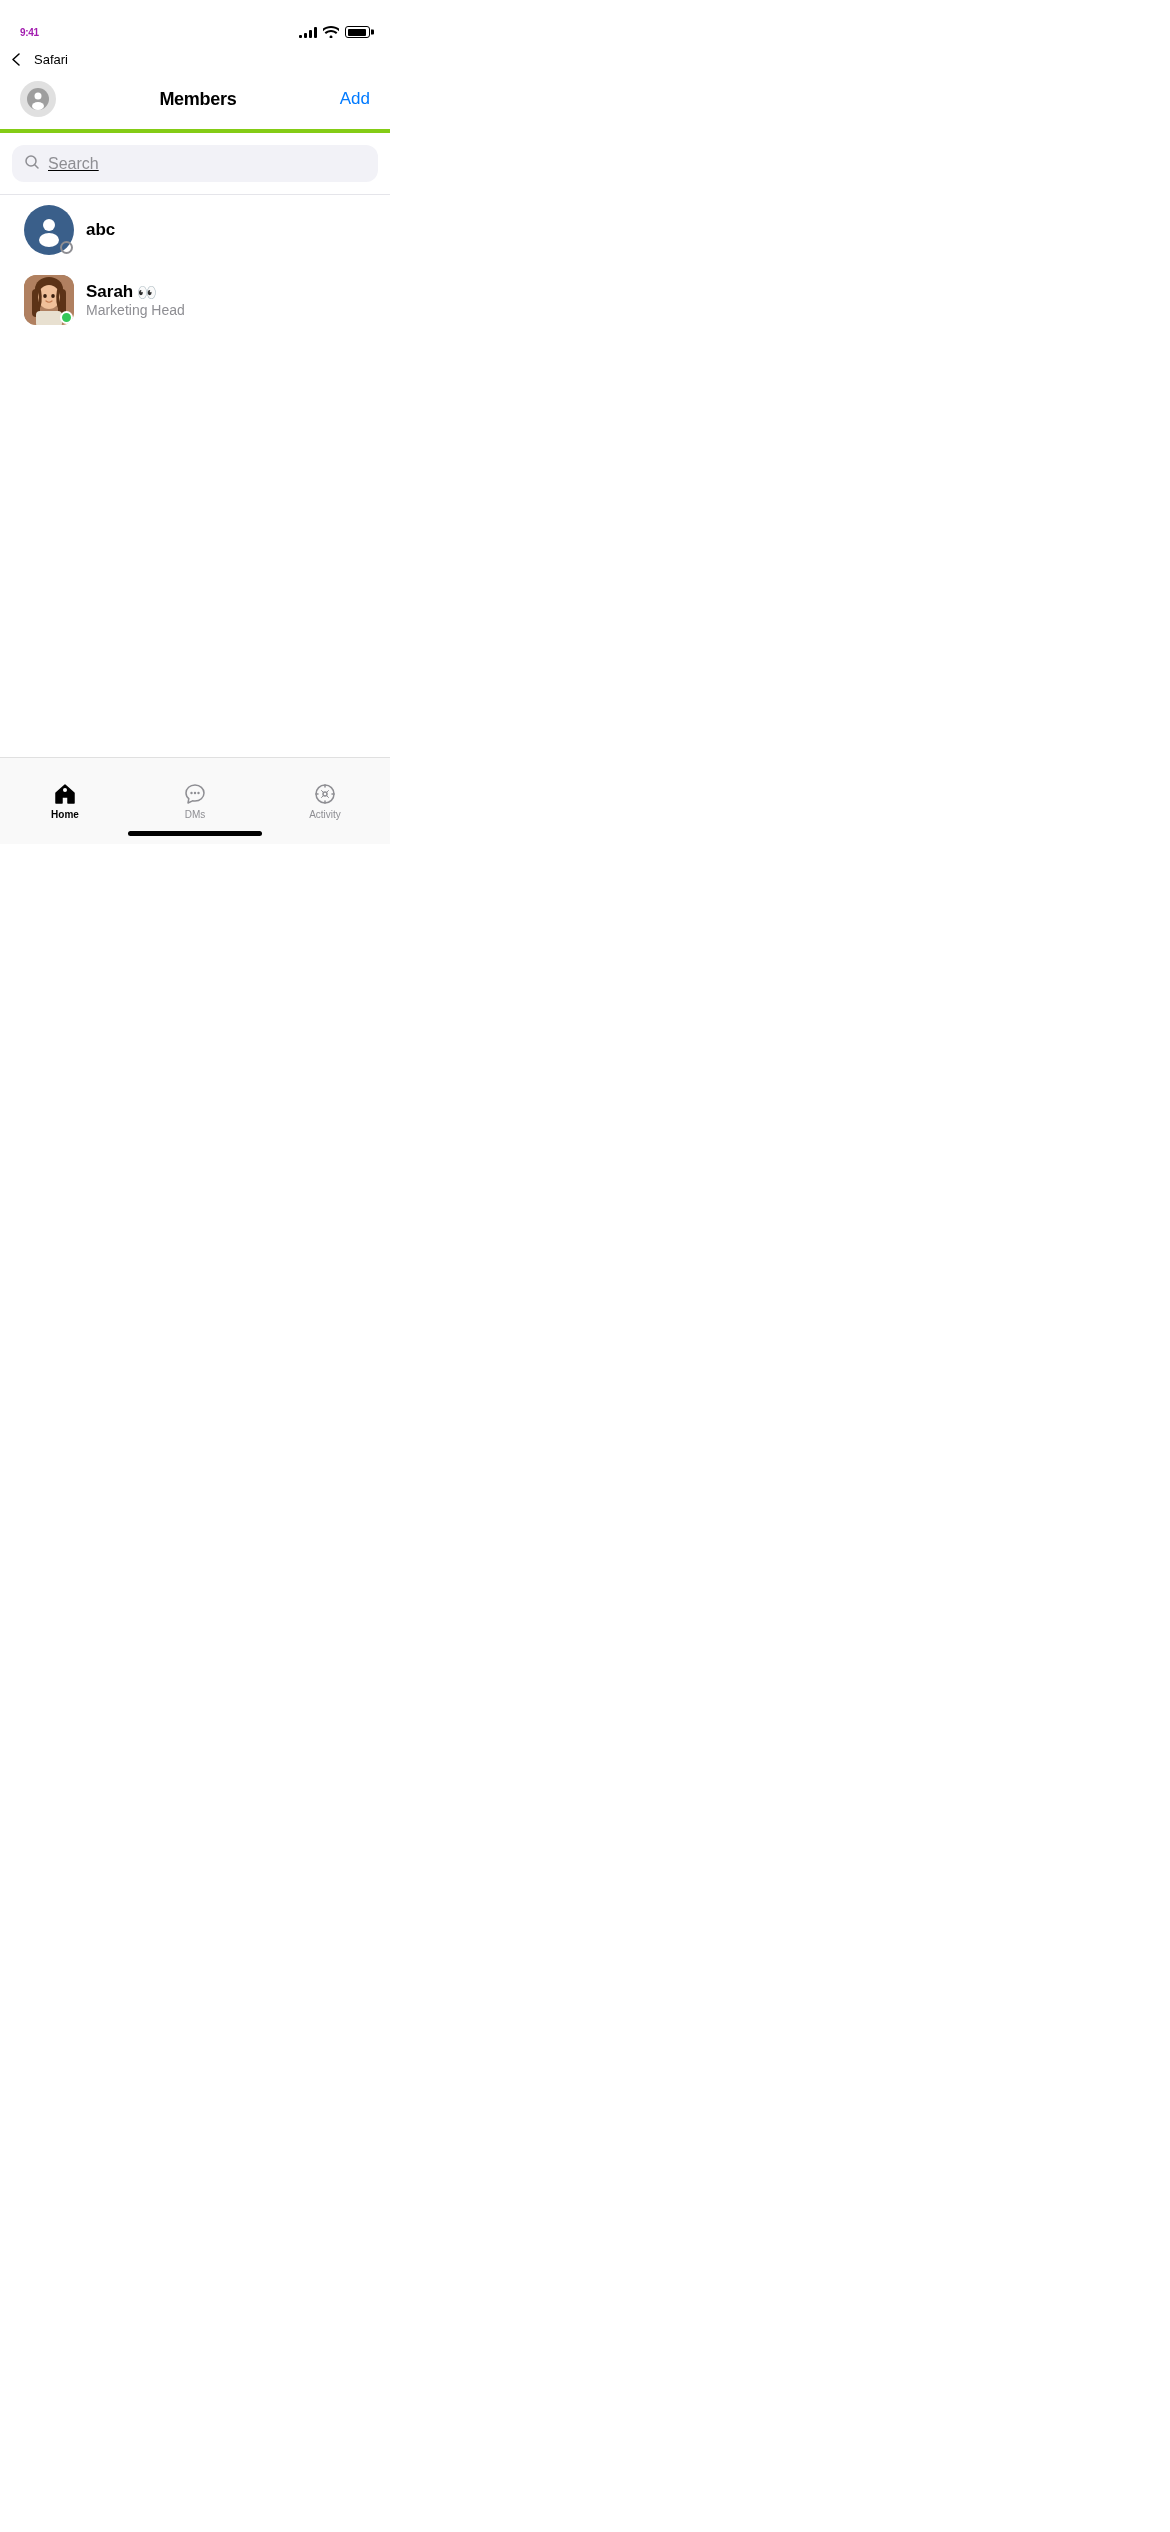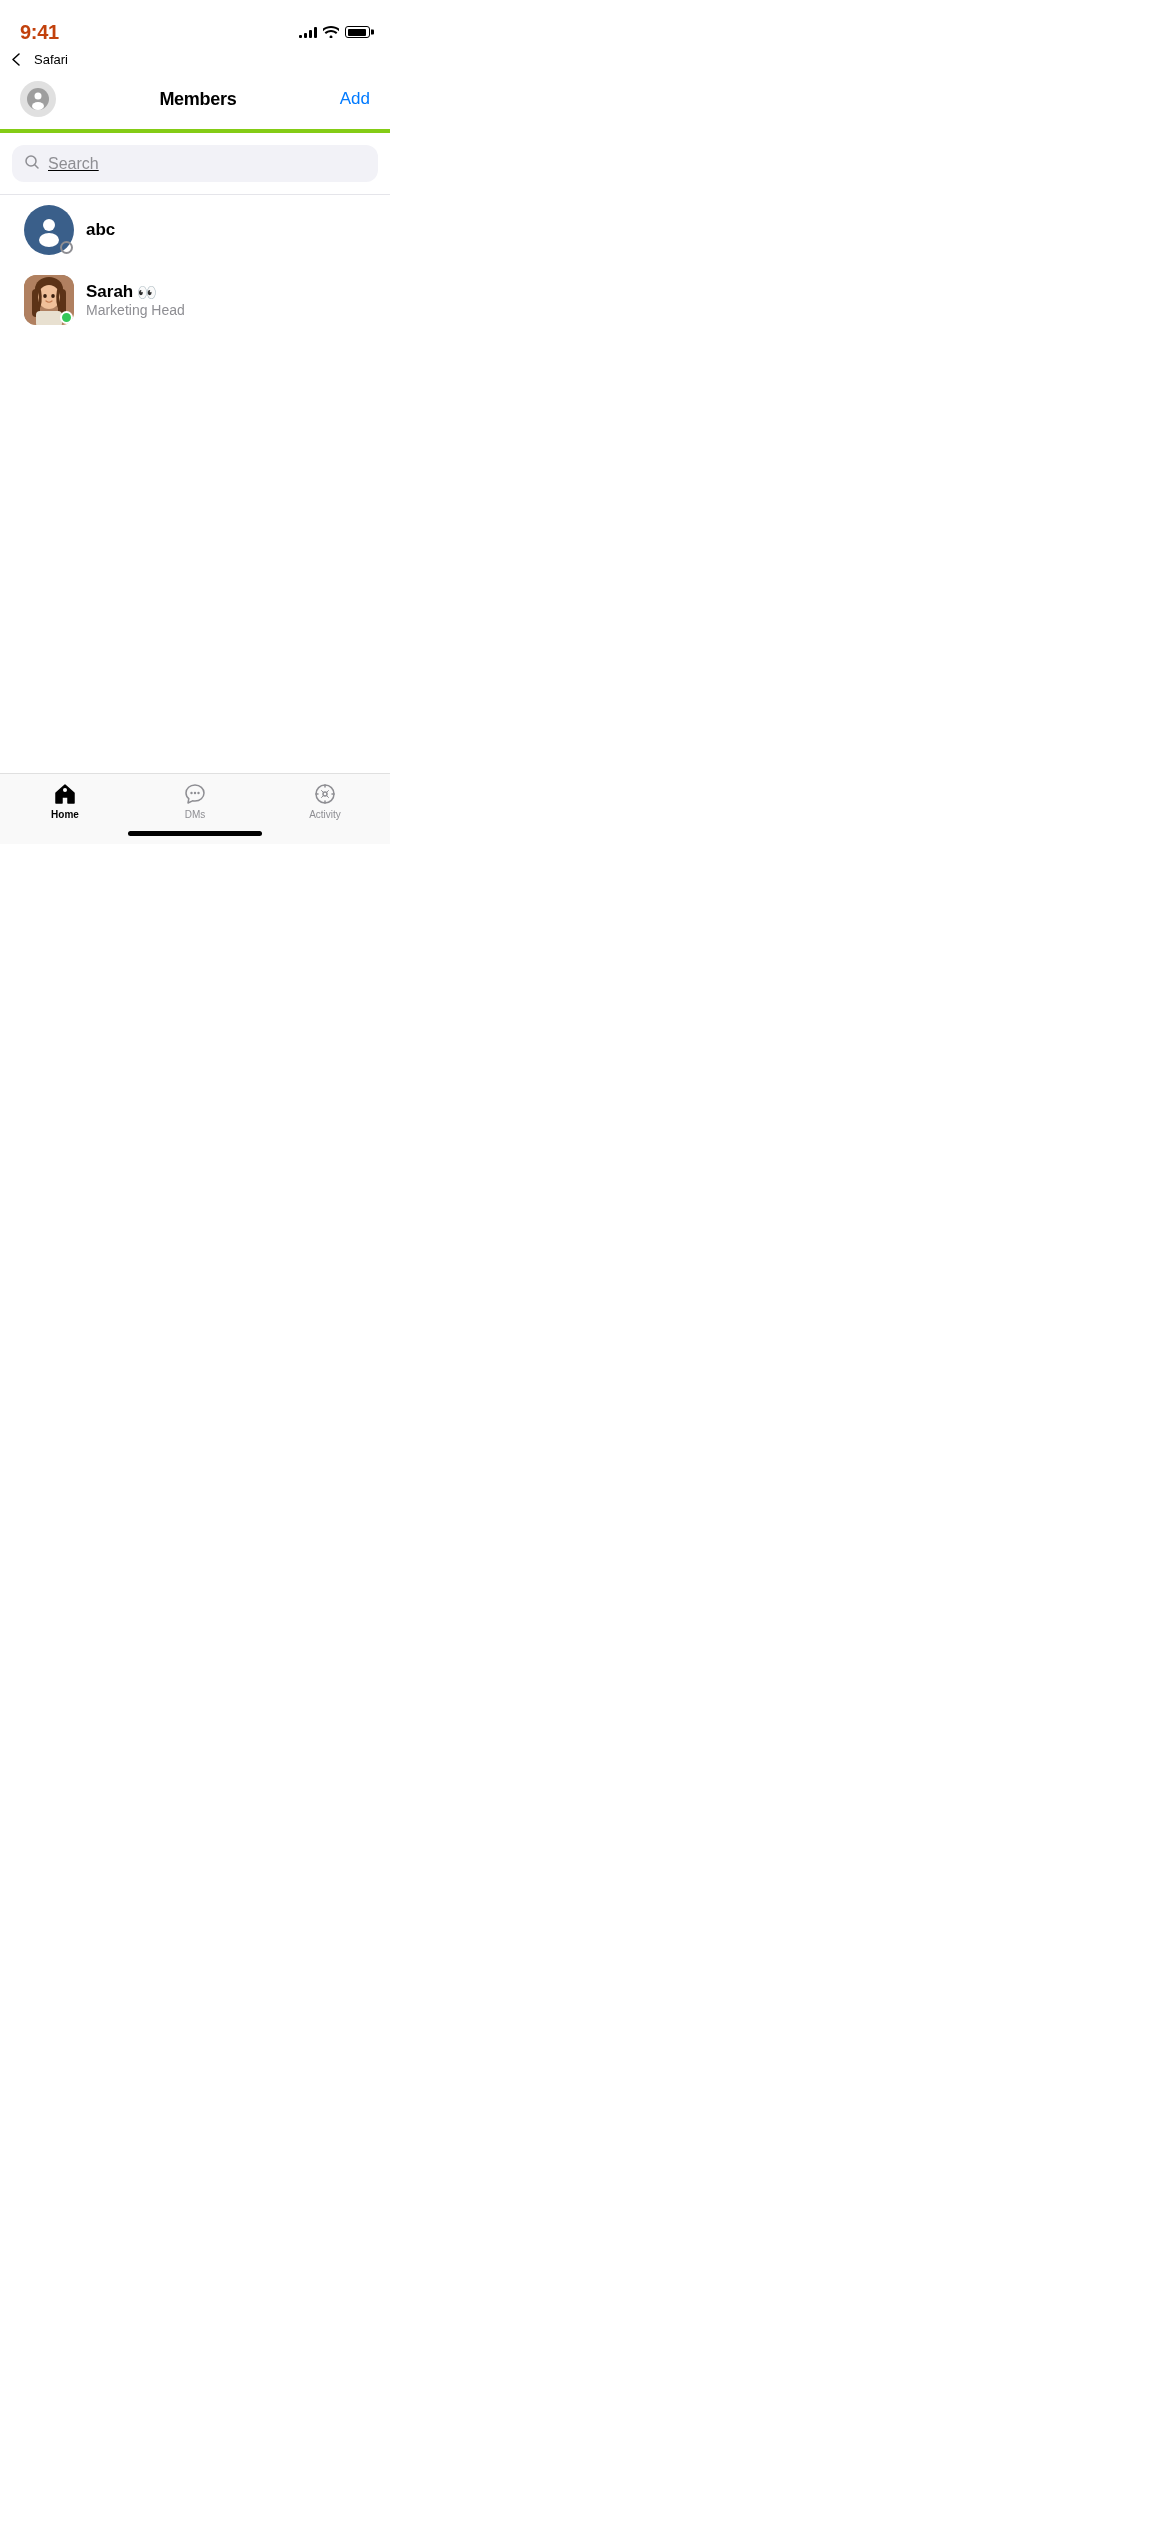--- a/index.html
+++ b/index.html
@@ -28,23 +28,23 @@
       height: 50px;
     }
 
     .status-left {
       display: flex;
       align-items: center;
       gap: 6px;
     }
 
     .status-time {
-      font-size: 20px;
+      font-size: 10px;
       font-weight: 600;
-      color: #c2410c;
+      color: #a21caf;
       letter-spacing: -0.3px;
     }
 
     .status-right {
       display: flex;
       align-items: center;
       gap: 6px;
     }
 
     .signal-bars {
@@ -237,21 +237,21 @@
     
     .tab-bar {
       position: absolute;
       bottom: 0;
       left: 0;
       right: 0;
       background: #f9f9f9;
       border-top: 1px solid #e0e0e0;
       display: flex;
       align-items: center;
-      padding-top: 8px;
+      padding-top: 24px;
       padding-bottom: 24px;
     }
 
     .tab-item {
       flex: 1;
       display: flex;
       flex-direction: column;
       align-items: center;
       gap: 3px;
     }

